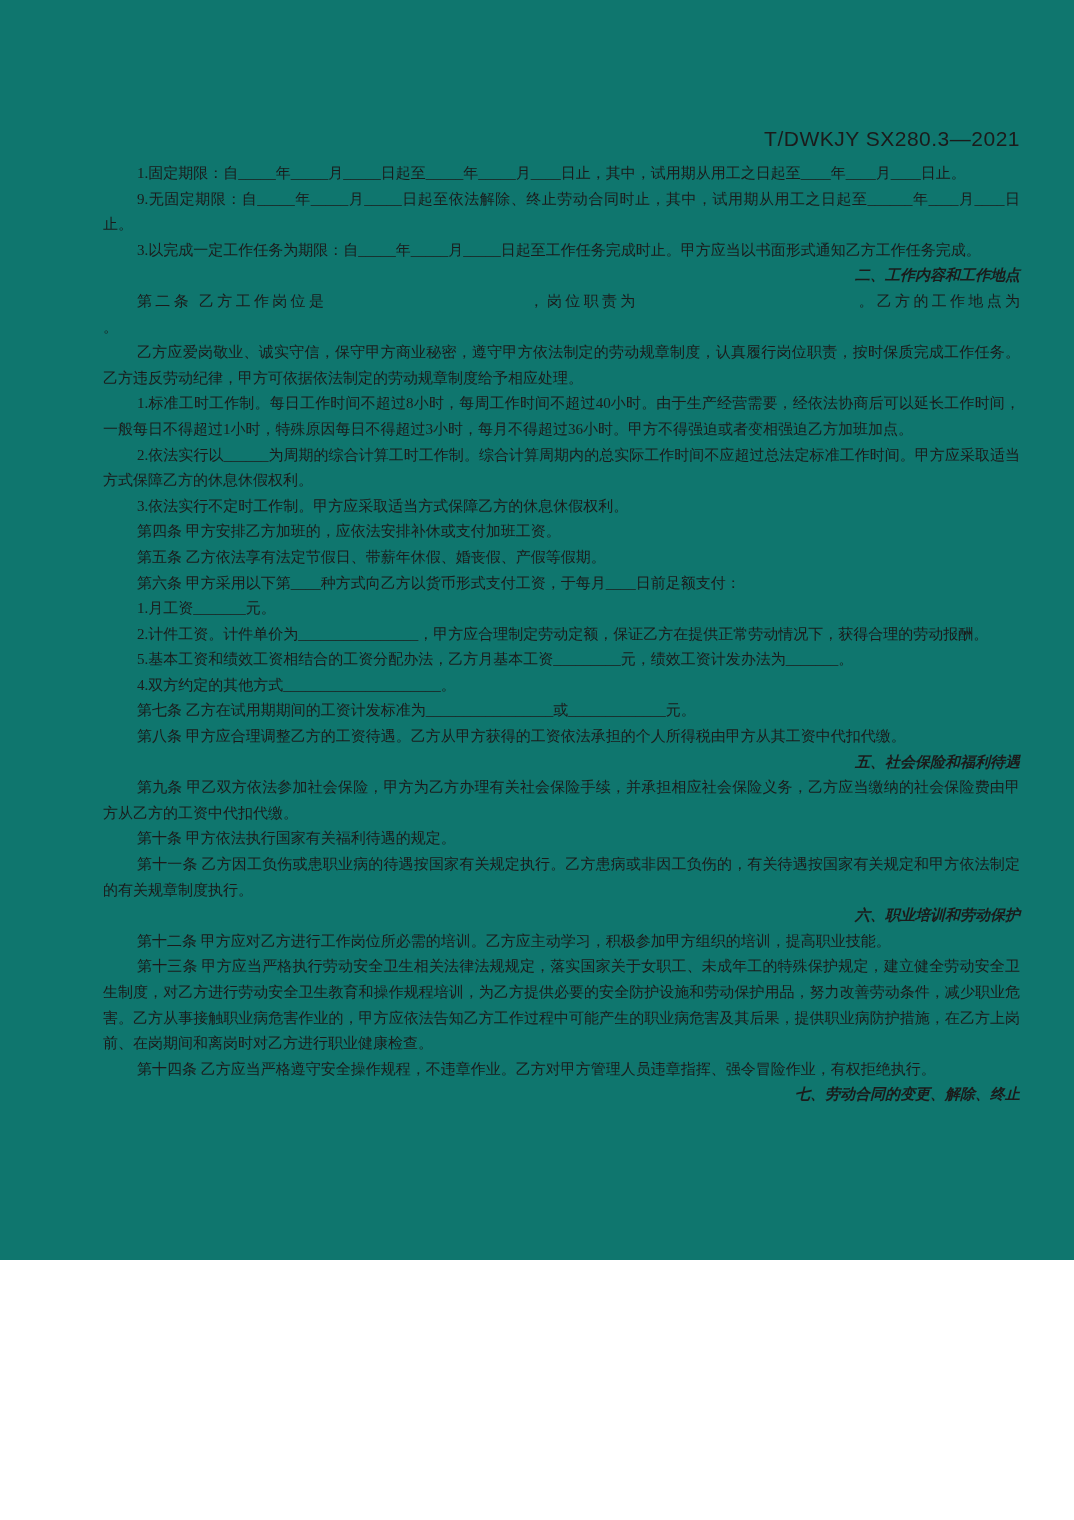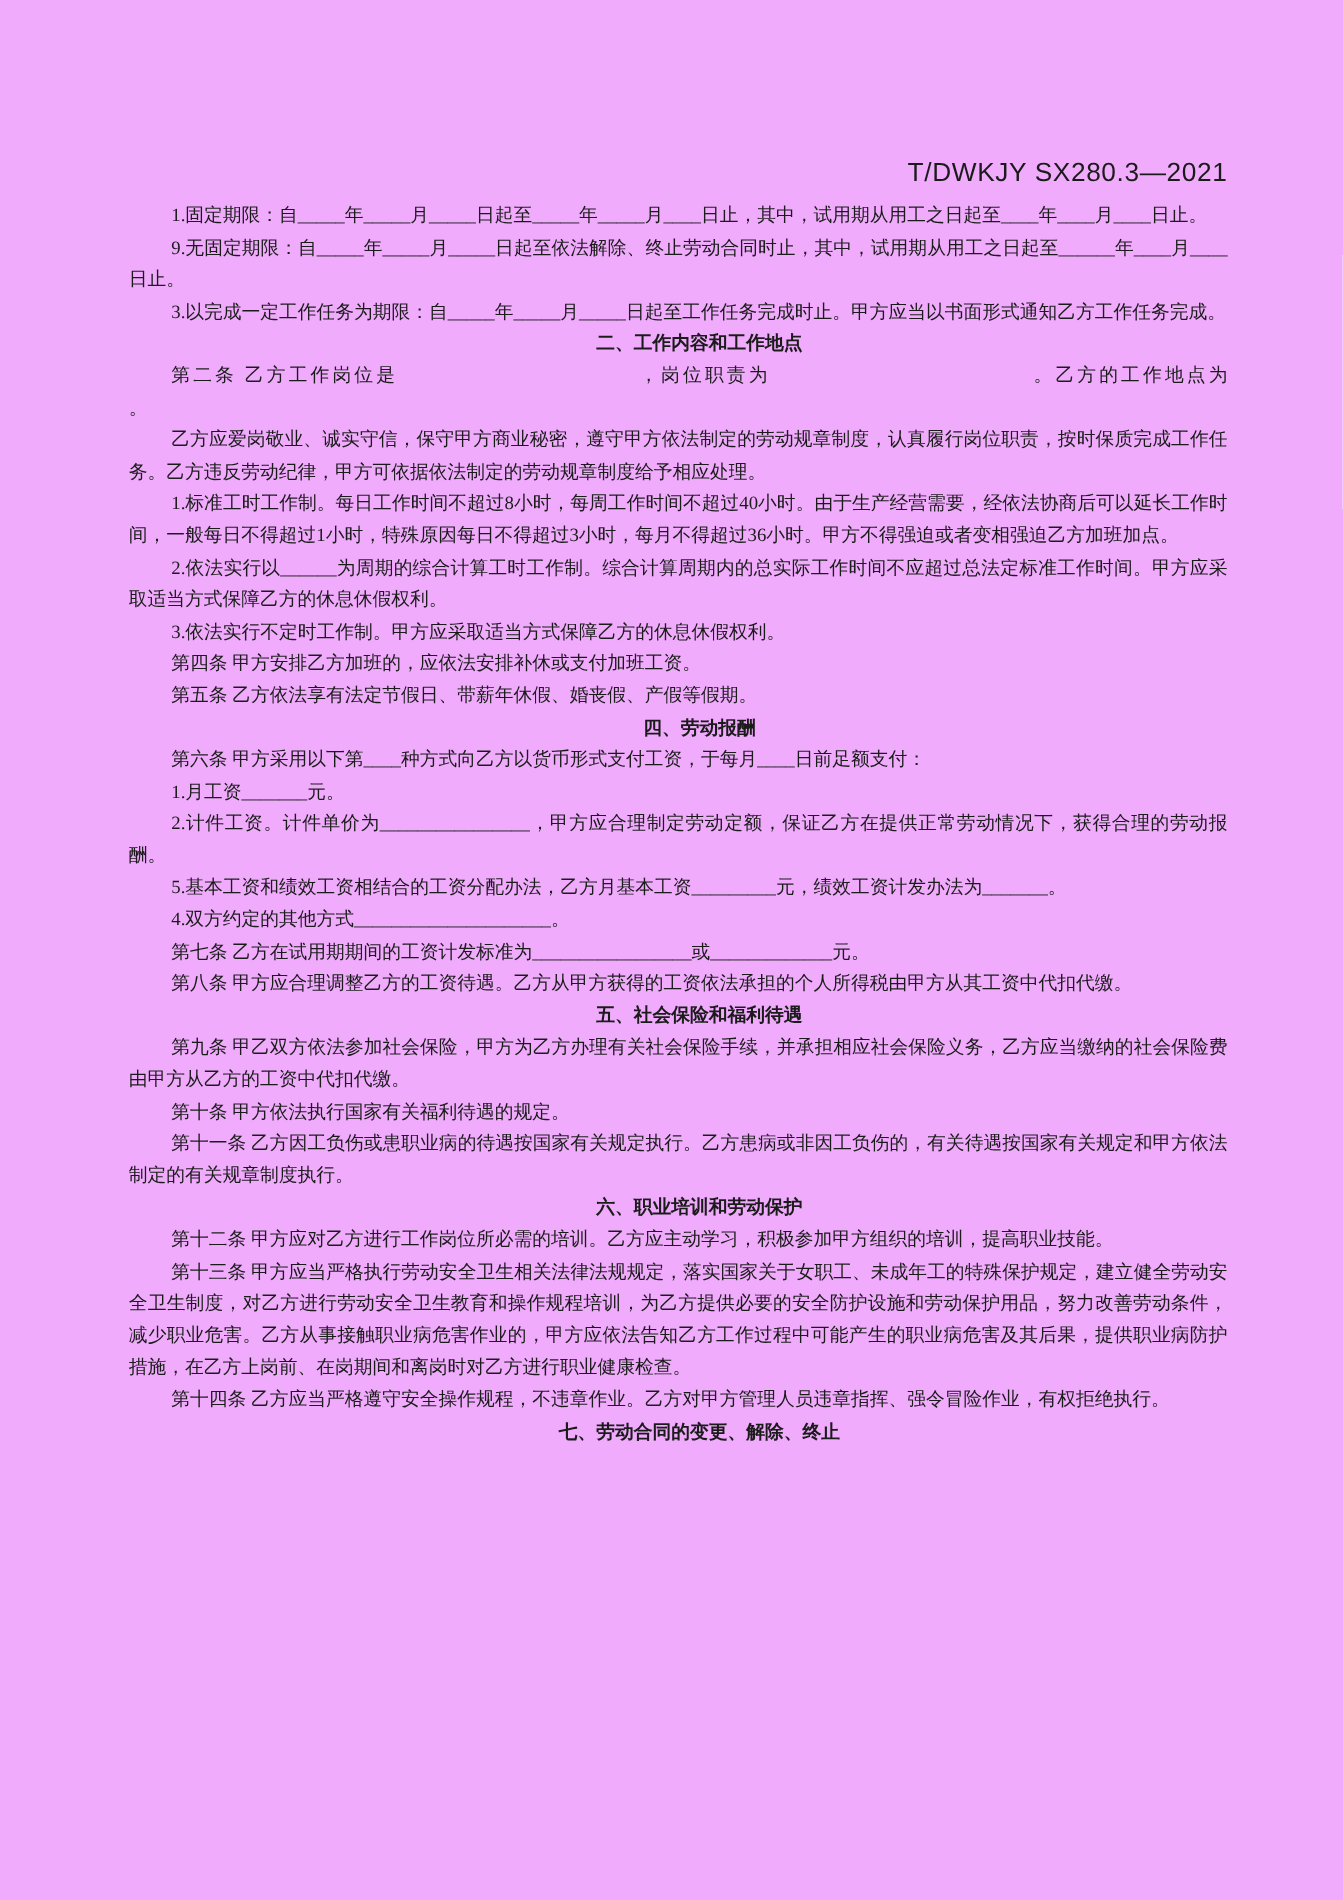--- a/index.html
+++ b/index.html
@@ -10,23 +10,23 @@
   body {
     width: 1074px;
     height: 1520px;
     overflow: hidden;
     font-family: "Liberation Serif", "DejaVu Serif", serif;
     color: #1b1b1b;
   }
   .page {
     box-sizing: border-box;
     width: 1074px;
-    height: 1520px;
-    padding: 126px 92px 0 103px;
-    background: #f0abfc;
+    height: 1260px;
+    padding: 126px 54px 0 103px;
+    background: #0f766e;
   }
   .doc-number {
     text-align: right;
     font-family: "Liberation Sans", "DejaVu Sans", sans-serif;
     font-size: 21px;
     line-height: 26px;
     letter-spacing: 0.5px;
     color: #1b1b1b;
     margin-bottom: 9px;
     white-space: nowrap;
@@ -39,41 +39,41 @@
   }
   .content p {
     margin: 0;
     padding: 0;
     text-indent: 34px;
     word-break: break-all;
     overflow-wrap: anywhere;
   }
   .content p.heading {
     font-weight: bold;
-    text-align: center;
+    text-align: right;
+    font-style: italic;
   }
 </style>
 </head>
 <body>
 
 <div class="page">
   <div class="doc-number">T/DWKJY SX280.3—2021</div>
   <div class="content">
       <p class="body">1.固定期限：自_____年_____月_____日起至_____年_____月____日止，其中，试用期从用工之日起至____年____月____日止。</p>
       <p class="body">9.无固定期限：自_____年_____月_____日起至依法解除、终止劳动合同时止，其中，试用期从用工之日起至______年____月____日止。</p>
       <p class="body">3.以完成一定工作任务为期限：自_____年_____月_____日起至工作任务完成时止。甲方应当以书面形式通知乙方工作任务完成。</p>
       <p class="heading">二、工作内容和工作地点</p>
       <p class="body">第二条 乙方工作岗位是　　　　　　　　　　　，岗位职责为　　　　　　　　　　　　。乙方的工作地点为　　　　　　　　　　。</p>
       <p class="body">乙方应爱岗敬业、诚实守信，保守甲方商业秘密，遵守甲方依法制定的劳动规章制度，认真履行岗位职责，按时保质完成工作任务。乙方违反劳动纪律，甲方可依据依法制定的劳动规章制度给予相应处理。</p>
       <p class="body">1.标准工时工作制。每日工作时间不超过8小时，每周工作时间不超过40小时。由于生产经营需要，经依法协商后可以延长工作时间，一般每日不得超过1小时，特殊原因每日不得超过3小时，每月不得超过36小时。甲方不得强迫或者变相强迫乙方加班加点。</p>
       <p class="body">2.依法实行以______为周期的综合计算工时工作制。综合计算周期内的总实际工作时间不应超过总法定标准工作时间。甲方应采取适当方式保障乙方的休息休假权利。</p>
       <p class="body">3.依法实行不定时工作制。甲方应采取适当方式保障乙方的休息休假权利。</p>
       <p class="body">第四条 甲方安排乙方加班的，应依法安排补休或支付加班工资。</p>
       <p class="body">第五条 乙方依法享有法定节假日、带薪年休假、婚丧假、产假等假期。</p>
-      <p class="heading">四、劳动报酬</p>
       <p class="body">第六条 甲方采用以下第____种方式向乙方以货币形式支付工资，于每月____日前足额支付：</p>
       <p class="body">1.月工资_______元。</p>
       <p class="body">2.计件工资。计件单价为________________，甲方应合理制定劳动定额，保证乙方在提供正常劳动情况下，获得合理的劳动报酬。</p>
       <p class="body">5.基本工资和绩效工资相结合的工资分配办法，乙方月基本工资_________元，绩效工资计发办法为_______。</p>
       <p class="body">4.双方约定的其他方式_____________________。</p>
       <p class="body">第七条 乙方在试用期期间的工资计发标准为_________________或_____________元。</p>
       <p class="body">第八条 甲方应合理调整乙方的工资待遇。乙方从甲方获得的工资依法承担的个人所得税由甲方从其工资中代扣代缴。</p>
       <p class="heading">五、社会保险和福利待遇</p>
       <p class="body">第九条 甲乙双方依法参加社会保险，甲方为乙方办理有关社会保险手续，并承担相应社会保险义务，乙方应当缴纳的社会保险费由甲方从乙方的工资中代扣代缴。</p>
       <p class="body">第十条 甲方依法执行国家有关福利待遇的规定。</p>

